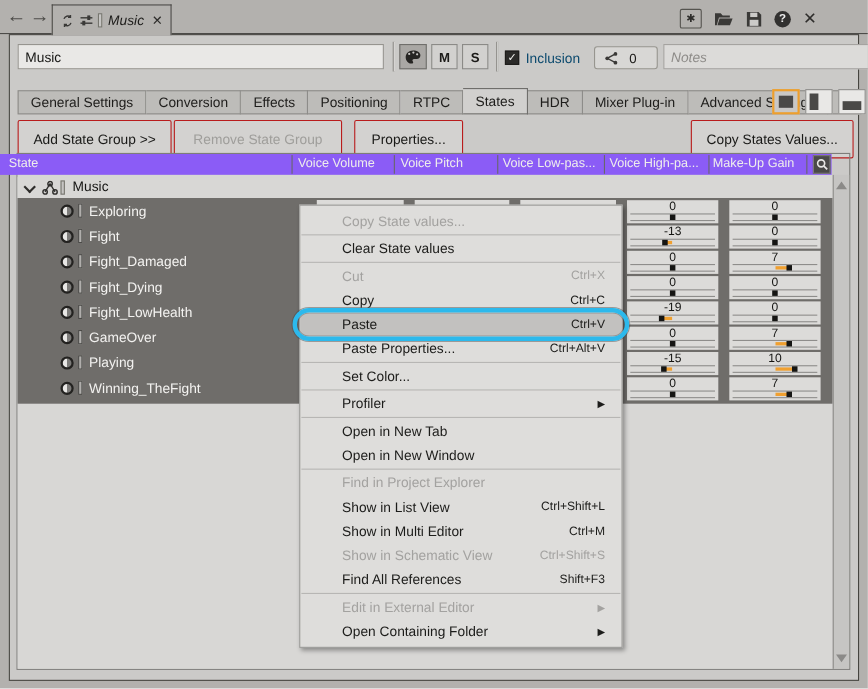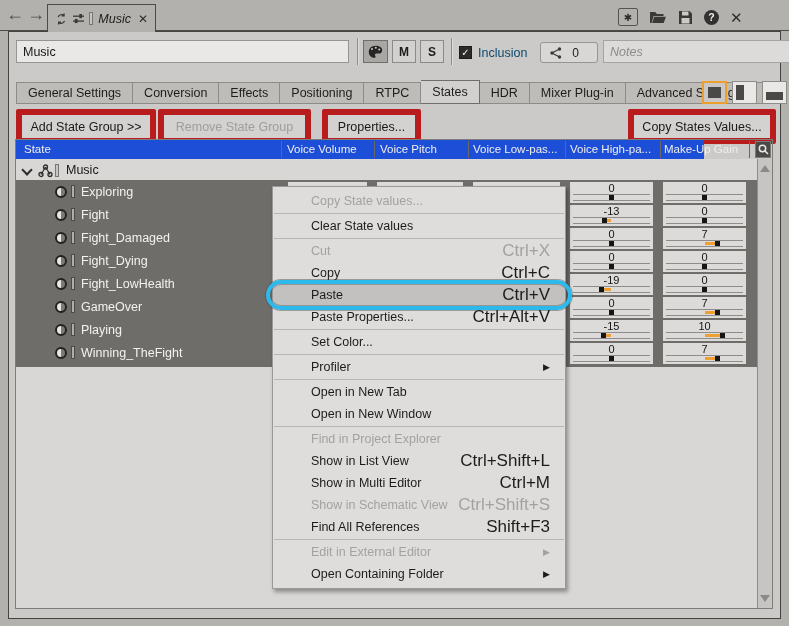--- a/index.html
+++ b/index.html
@@ -53,27 +53,27 @@
   .tab:first-child { border-left:1px solid #8d8c89; }
   .tab.active { background:#d1d0ce; border-color:#6f6e6b; height:24px; line-height:22px; position:relative; z-index:2; }
   .layoutbtns { position:absolute; left:702px; top:81px; display:flex; gap:5px; }
   .lb { width:25px; height:23px; border:1px solid #8d8c89; background:#e9e8e6; position:relative; }
   .lb.sel { border:2px solid #ED9F2D; background:#c9c8c6; }
   .lb .fill { position:absolute; left:4px; top:4px; right:4px; bottom:4px; background:#4a4947; }
   .lb .lhalf { position:absolute; left:3px; top:3px; bottom:3px; width:8px; background:#4a4947; }
   .lb .bhalf { position:absolute; left:3px; right:3px; bottom:3px; height:8px; background:#4a4947; }
 
   
-  .btn { position:absolute; top:109px; height:35px; background:#d3d2d0; border:6px solid #b91c1c;
+  .btn { position:absolute; top:109px; height:35px; background:#d3d2d0; border:1px solid #b91c1c;
          border-radius:2px; font-size:12.5px; color:#191917; display:flex; align-items:center; justify-content:center; }
   .btn.disabled { color:#9f9e9b; }
 
   
   .tableframe { position:absolute; left:15px; top:139px; width:758px; height:470px; border:1px solid #7e7d7a; }
-  .thead { position:absolute; left:16px; top:140px; width:688px; height:19px; background:#1d4ed8; }
+  .thead { position:absolute; left:0; top:140px; width:756px; height:19px; background:#8b5cf6; }
   .thead .hlbl { position:absolute; top:3px; font-size:11.5px; color:#efeeec; white-space:nowrap; }
   .thead .hsep { position:absolute; top:1px; width:1px; height:17px; background:#68676a; }
   .search-box { position:absolute; left:739px; top:1px; width:16px; height:17px; background:#4a4948; border:1px solid #7b7a78;
                 display:flex; align-items:center; justify-content:center; }
   .tbody { position:absolute; left:16px; top:159px; width:741px; height:449px; background:#d8d7d5; }
   .rootrow { position:absolute; left:16px; top:161px; width:741px; height:19px; background:#d8d7d5; }
   .rootrow .chev { position:absolute; left:7px; top:5px; width:8px; height:8px;
                    border-left:2px solid #2e2d2b; border-bottom:2px solid #2e2d2b; transform:rotate(-45deg); }
   .rootrow .lbl { position:absolute; left:50px; top:2px; font-size:12.5px; color:#161614; }
   .rootrow .chip { position:absolute; left:39px; top:3px; }
@@ -95,21 +95,21 @@
   
   .vscroll { position:absolute; left:757px; top:159px; width:15px; height:449px; background:#c6c5c3; border-left:1px solid #8e8d8b; }
   .sarr { position:absolute; left:2px; width:0; height:0; border-left:5px solid transparent; border-right:5px solid transparent; }
   .sarr.up { top:6px; border-bottom:7px solid #8b8a88; }
   .sarr.down { bottom:6px; border-top:7px solid #8b8a88; }
 
   
   .cmenu { position:absolute; left:272px; top:186px; width:294px; background:#dedddb;
            border:1px solid #9a9997; box-shadow:2px 3px 4px rgba(0,0,0,0.35); padding:3px 0; z-index:10; }
   .mi { height:22px; display:flex; align-items:center; padding:0 15px 0 38px; font-size:12.5px; color:#1c1c1a; position:relative; }
-  .mi .sc { margin-left:auto; font-size:17px; color:#1c1c1a; }
+  .mi .sc { margin-left:auto; font-size:11px; color:#1c1c1a; }
   .mi .sub { margin-left:auto; font-size:9px; color:#1c1c1a; }
   .mi.dis, .mi.dis .sc, .mi.dis .sub { color:#a3a2a0; }
   .msep { height:1px; background:#b7b6b4; margin:1px 1px; }
   .mi.hl { background:#c2c1bf; }
   .mi.hl::after { content:""; position:absolute; left:-7px; right:-7px; top:-4px; bottom:-4px;
                   border:4px solid #2CB9EC; border-radius:16px; pointer-events:none;
                   box-shadow:0 0 0 1px rgba(70,70,70,.45), inset 0 0 0 1px rgba(70,70,70,.35); }
   svg { display:block; }
 </style>
 </head>

